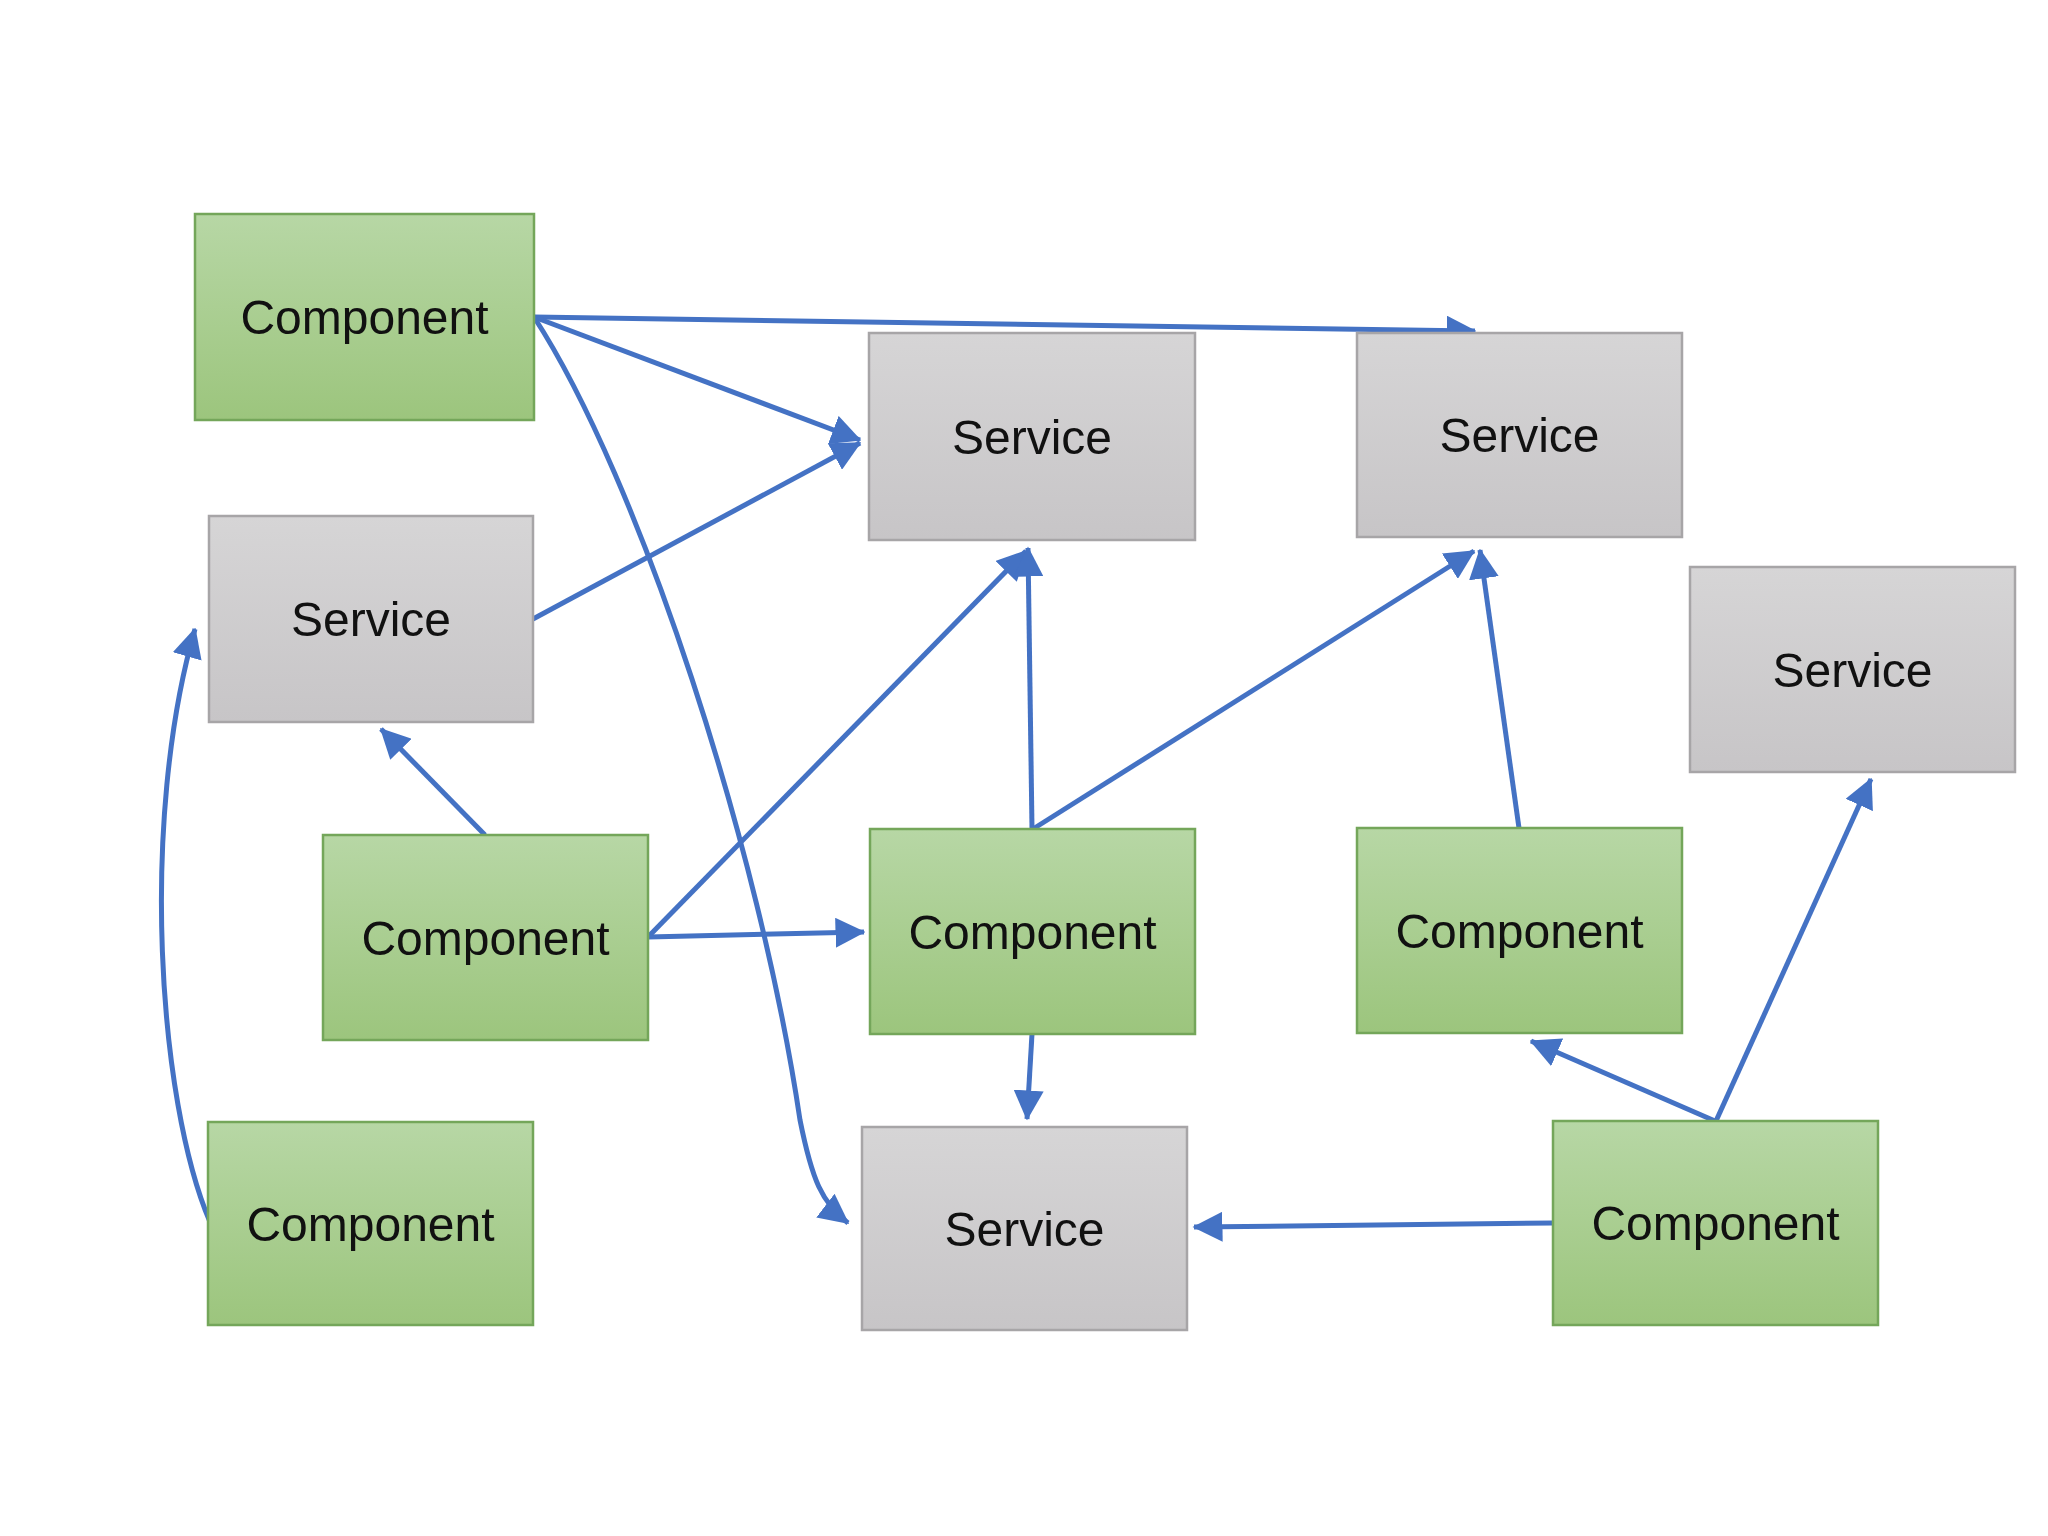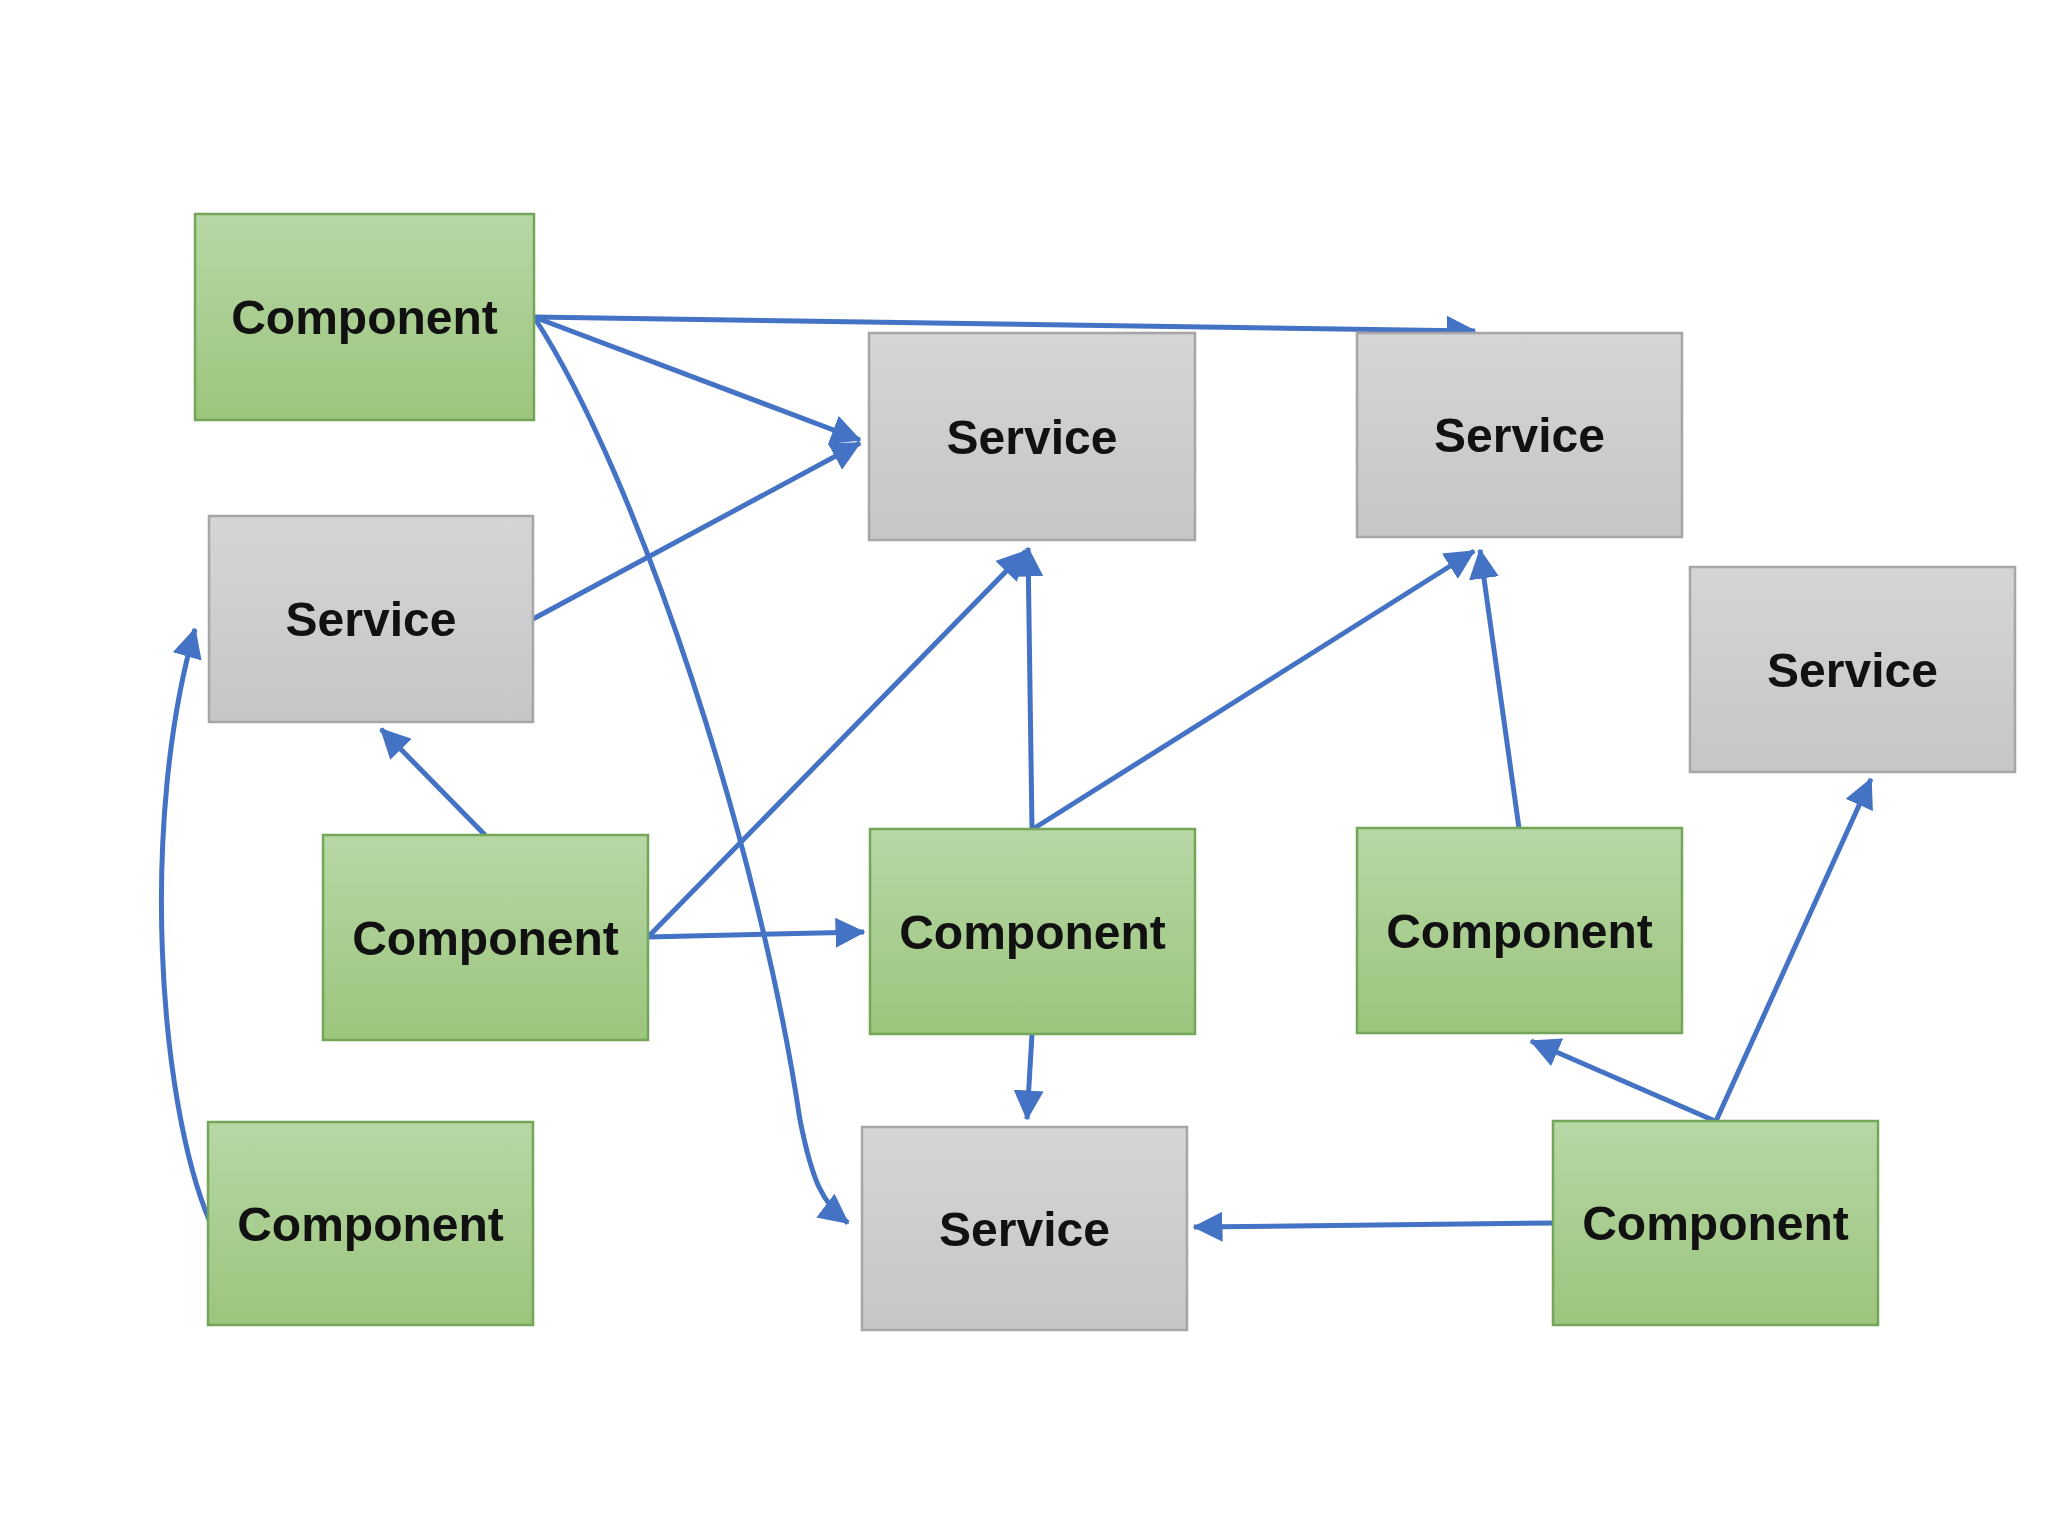--- a/index.html
+++ b/index.html
@@ -9,21 +9,20 @@
     width: 2048px;
     height: 1536px;
     overflow: hidden;
     font-family: "Liberation Sans", sans-serif;
   }
   #diagram-wrap {
     position: relative;
     width: 2048px;
     height: 1536px;
     background: #ffffff;
-    font-weight: bold;
   }
   svg { display: block; }
   .node-rect { stroke-width: 2.5px; }
   .node-label {
     font-family: "Liberation Sans", sans-serif;
     font-size: 48px;
     fill: #111111;
     text-anchor: middle;
   }
   .edge {

